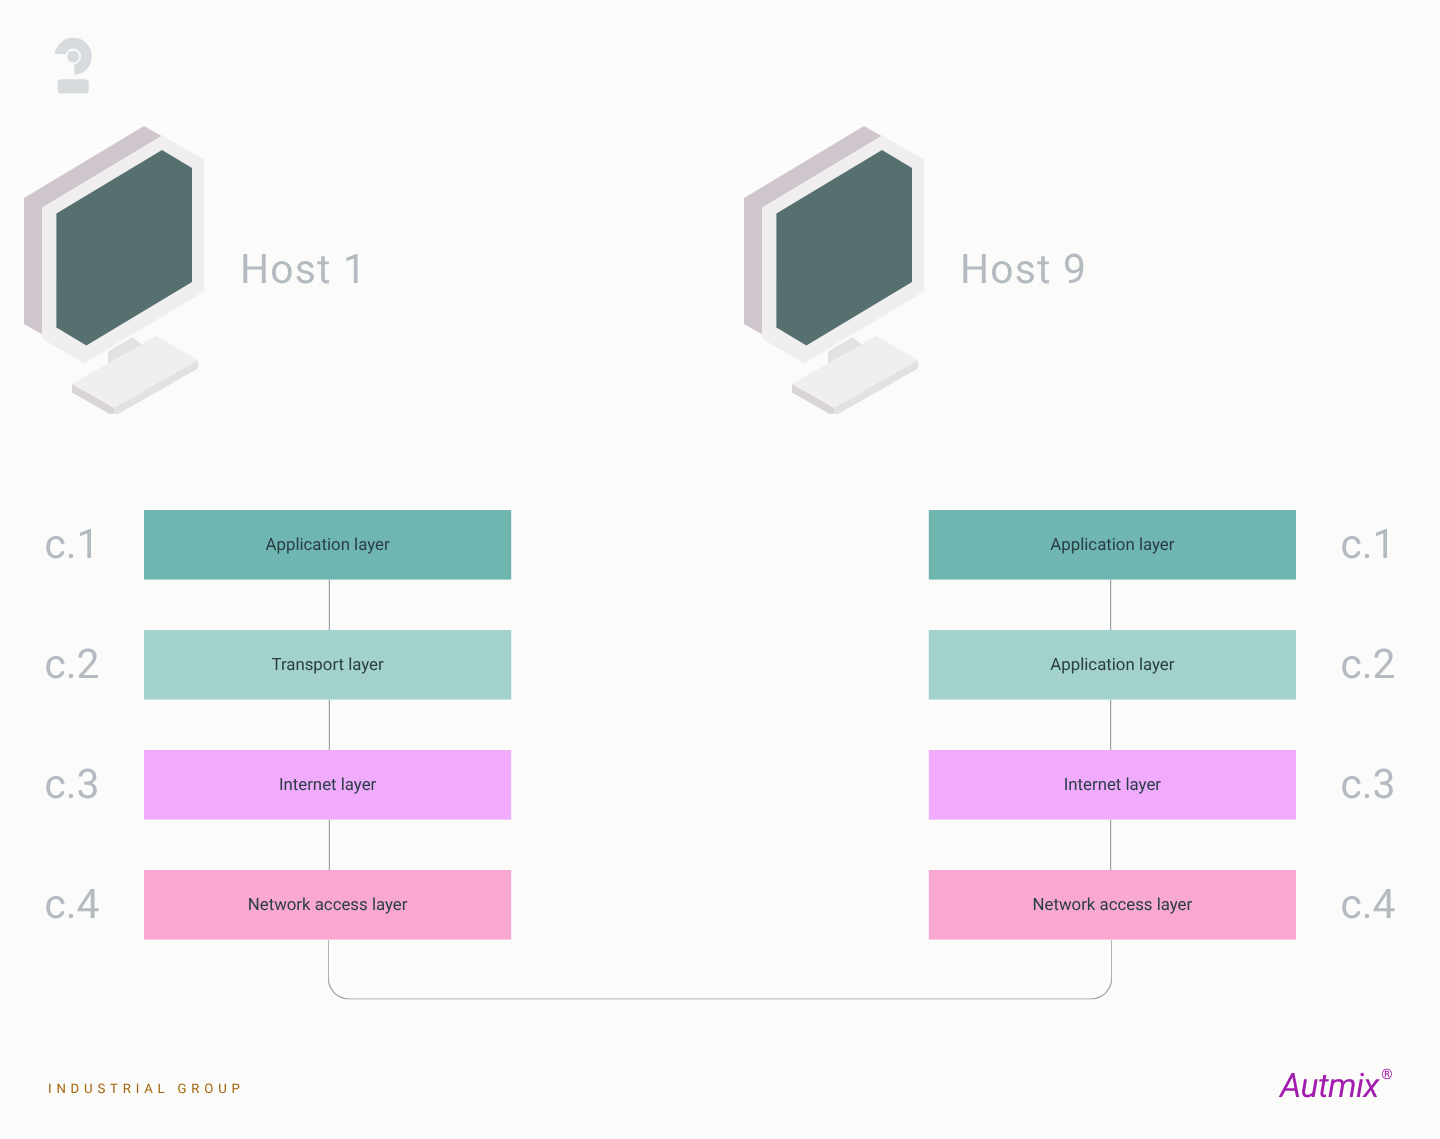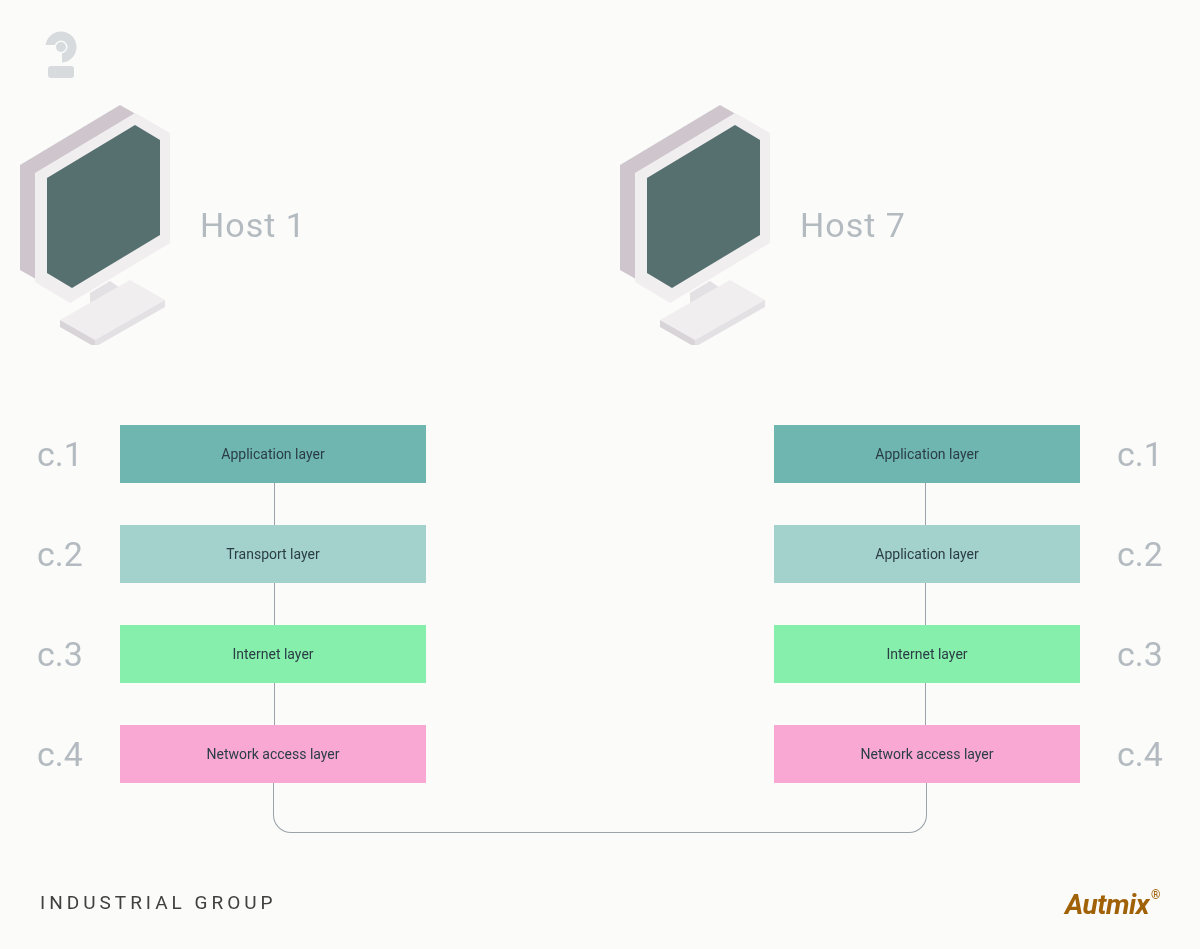--- a/index.html
+++ b/index.html
@@ -68,21 +68,21 @@
     align-items: center;
     justify-content: center;
     font-size: 14px;
     color: #2a3d45;
     position: relative;
     z-index: 2;
   }
   .gap { flex: 1; }
   .c1 { background: #6fb6b0; }
   .c2 { background: #a3d1cc; text-align: right; }
-  .c3 { background: #86efac; }
+  .c3 { background: #f0abfc; }
   .c4 { background: #f9a8d4; }
   
   .vline {
     position: absolute;
     width: 1px;
     background: #9aa3aa;
     z-index: 1;
   }
   .vline.left { left: 274px; }
   .vline.right { right: 274px; }
@@ -93,31 +93,31 @@
     border: 1px solid #9aa3aa;
     border-top: none;
     border-radius: 0 0 18px 18px;
     height: 50px;
     z-index: 1;
   }
   .footer-left {
     position: absolute;
     left: 40px;
     bottom: 35px;
-    font-size: 19px;
+    font-size: 11px;
     letter-spacing: 4px;
-    color: #404040;
+    color: #a16207;
   }
   .footer-right {
     position: absolute;
     right: 40px;
     bottom: 28px;
     font-size: 28px;
-    font-weight: 700;
-    color: #a16207;
+    font-weight: 400;
+    color: #a21caf;
     font-style: italic;
     letter-spacing: -0.5px;
     margin-left: 16px;
   }
   .footer-right sup {
     font-size: 12px;
     vertical-align: top;
     margin-left: 2px;
     font-style: normal;
   }
@@ -157,21 +157,21 @@
       <svg viewBox="0 0 200 250" width="200" height="250">
         <polygon points="20,70 120,10 155,30 155,135 55,195 20,175" fill="#cfc6cd"></polygon>
         <polygon points="35,78 135,18 170,38 170,148 70,208 35,187" fill="#f1eef0"></polygon>
         <polygon points="47,83 135,30 160,45 160,140 72,193 47,178" fill="#56706f"></polygon>
         <polygon points="90,198 110,186 120,193 120,215 100,227 90,220" fill="#e4e1e4"></polygon>
         <polygon points="60,225 130,185 165,205 95,245" fill="#f1eef0"></polygon>
         <polygon points="60,225 95,245 95,252 60,232" fill="#d8d4d8"></polygon>
         <polygon points="95,245 165,205 165,212 95,252" fill="#e4e1e4"></polygon>
       </svg>
     </div>
-    <div class="host-title">Host 7</div>
+    <div class="host-title">Host 9</div>
   </div>
 </div>
 
 <div class="stacks">
 
   <div class="row">
     <div class="side-label">c.1</div>
     <div class="layer-box c1">Application layer</div>
     <div class="gap"></div>
     <div class="layer-box c1">Application layer</div>

